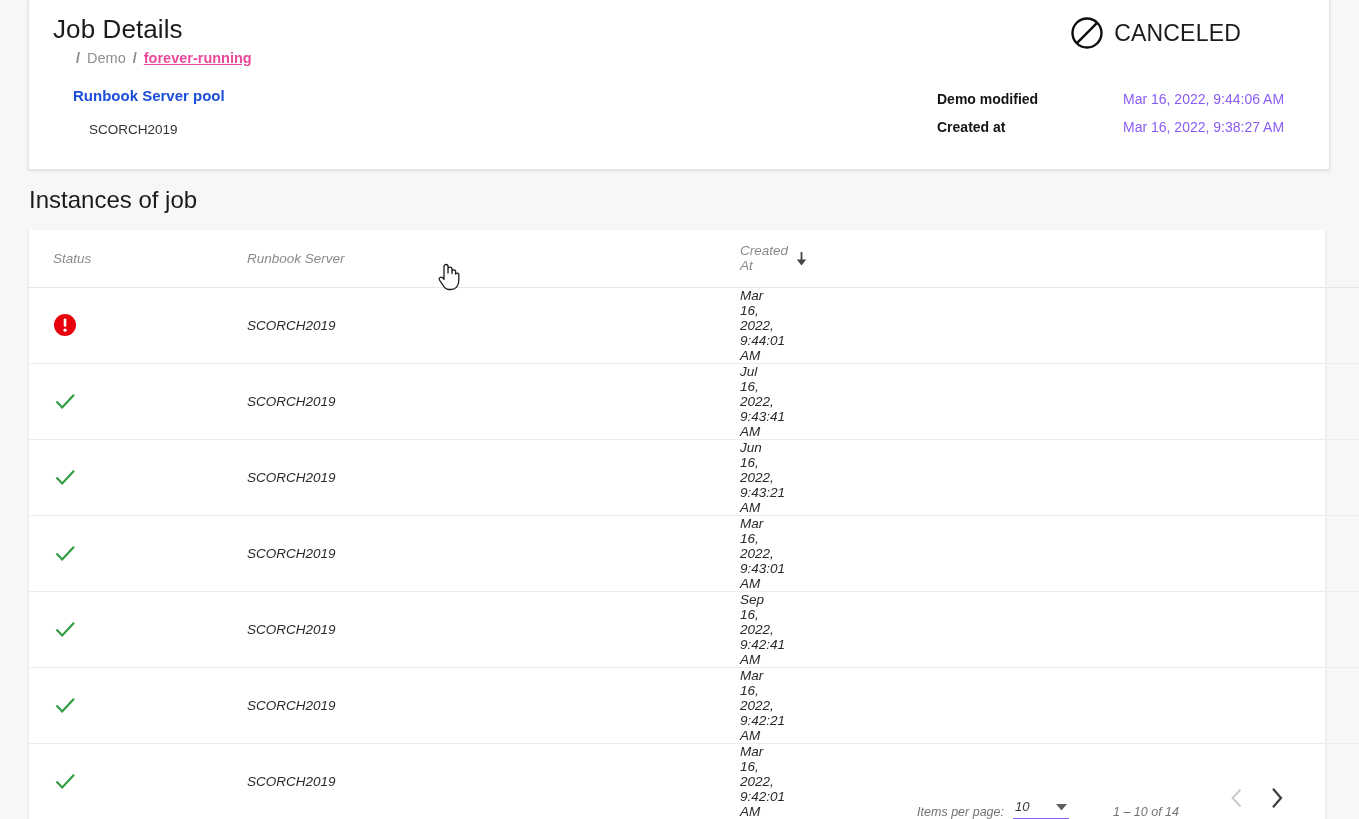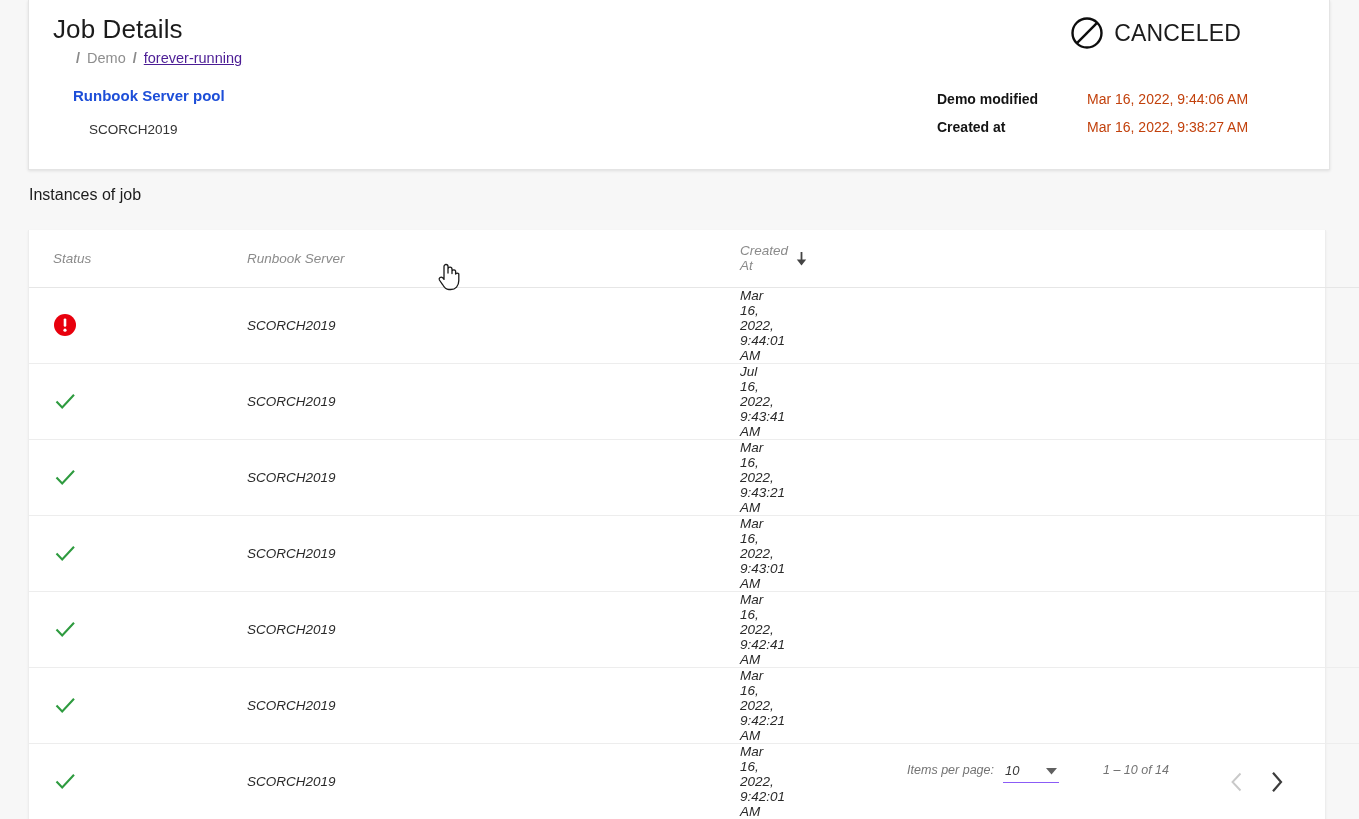--- a/index.html
+++ b/index.html
@@ -28,21 +28,21 @@
     font-size: 26px; font-weight: 400; letter-spacing: .1px;
     color: #1b1b1b;
   }
   .breadcrumb {
     position: absolute; left: 47px; top: 50px;
     font-size: 14.5px; display: flex; align-items: center; gap: 7px;
   }
   .crumb-sep { color: #8a8a8a; font-weight: 700; }
   .crumb-plain { color: #8e8e8e; }
   .crumb-link {
-    color: #4c1d95; font-weight: 400; text-decoration: underline;
+    color: #ec4899; font-weight: 700; text-decoration: underline;
     cursor: pointer;
   }
   .pool-label {
     position: absolute; left: 44px; top: 87px;
     font-size: 15px; font-weight: 700; color: #1d4ed8;
   }
   .pool-value {
     position: absolute; left: 60px; top: 122px;
     font-size: 13.5px; color: #333;
   }
@@ -52,26 +52,26 @@
     position: absolute; right: 88px; top: 16px;
     display: flex; align-items: center; gap: 10px;
   }
   .cancel-icon { width: 34px; height: 34px; display: block; }
   .status-text { font-size: 23px; color: #1b1b1b; letter-spacing: .2px; }
 
   
   .meta { position: absolute; left: 908px; top: 91px; }
   .meta-row { display: flex; height: 28px; align-items: flex-start; }
   .meta-label { width: 150px; font-size: 14px; font-weight: 700; color: #141414; }
-  .meta-value { font-size: 14px; color: #c2410c; }
+  .meta-value { font-size: 14px; color: #8b5cf6; margin-left: 36px; }
 
   
   .section-heading {
     position: absolute; left: 29px; top: 186px;
-    font-size: 16px; color: #1b1b1b; font-weight: 400;
+    font-size: 24px; color: #1b1b1b; font-weight: 400;
   }
 
   
   .table-card {
     position: absolute;
     left: 28px; top: 230px;
     width: 1298px; height: 589px;
     background: #ffffff;
     border-left: 1px solid #ededed;
     border-right: 1px solid #ededed;
@@ -109,31 +109,31 @@
   .sort-arrow { display: block; }
 
   
   .err-icon { display: block; }
   .ok-icon { display: block; }
 
   
   .paginator {
     position: absolute; left: 0; right: 0; bottom: 0;
     height: 56px;
-    display: flex; align-items: flex-start; justify-content: flex-end;
+    display: flex; align-items: flex-end; justify-content: flex-end;
     padding-right: 28px; gap: 0;
     font-size: 12.5px; color: #737373;
   }
   .ipp-label { margin-right: 9px; }
   .ipp-select {
     width: 56px; border-bottom: 1px solid #8b5cf6;
     display: flex; align-items: center; justify-content: space-between;
     padding: 0 2px 4px 2px; cursor: pointer; color: #3a3a3a; font-size: 13px;
   }
-  .range-label { margin-left: 44px; margin-right: 48px; color: #737373; }
+  .range-label { margin-left: 44px; margin-right: 38px; color: #737373; }
   .pg-btn {
     width: 40px; height: 40px; background: none; border: none;
     display: flex; align-items: center; justify-content: center;
     cursor: pointer; padding: 0;
   }
   .pg-btn.disabled { cursor: default; }
 
   
   .cursor { position: absolute; left: 437px; top: 262px; pointer-events: none; }
 </style>
@@ -231,41 +231,41 @@
             <td class="c-created">Jul 16, 2022, 9:43:41 AM</td>
             <td class="c-completed">Mar 16, 2022, 9:44:01 AM</td>
             <td class="c-actions"></td>
           </tr>
           <tr>
             <td class="c-status"><span>
   <svg class="ok-icon" width="24" height="24" viewBox="0 0 24 24" xmlns="http://www.w3.org/2000/svg">
     <polyline points="3.5,12.5 9.2,18.4 21,5.8" fill="none" stroke="#2e9b3f" stroke-width="2.1"></polyline>
   </svg></span></td>
             <td class="c-server">SCORCH2019</td>
-            <td class="c-created">Mar 16, 2022, 9:43:21 AM</td>
+            <td class="c-created">Jun 16, 2022, 9:43:21 AM</td>
             <td class="c-completed">Mar 16, 2022, 9:43:41 AM</td>
             <td class="c-actions"></td>
           </tr>
           <tr>
             <td class="c-status"><span>
   <svg class="ok-icon" width="24" height="24" viewBox="0 0 24 24" xmlns="http://www.w3.org/2000/svg">
     <polyline points="3.5,12.5 9.2,18.4 21,5.8" fill="none" stroke="#2e9b3f" stroke-width="2.1"></polyline>
   </svg></span></td>
             <td class="c-server">SCORCH2019</td>
             <td class="c-created">Mar 16, 2022, 9:43:01 AM</td>
             <td class="c-completed">Mar 16, 2022, 9:43:21 AM</td>
             <td class="c-actions"></td>
           </tr>
           <tr>
             <td class="c-status"><span>
   <svg class="ok-icon" width="24" height="24" viewBox="0 0 24 24" xmlns="http://www.w3.org/2000/svg">
     <polyline points="3.5,12.5 9.2,18.4 21,5.8" fill="none" stroke="#2e9b3f" stroke-width="2.1"></polyline>
   </svg></span></td>
             <td class="c-server">SCORCH2019</td>
-            <td class="c-created">Mar 16, 2022, 9:42:41 AM</td>
+            <td class="c-created">Sep 16, 2022, 9:42:41 AM</td>
             <td class="c-completed">Mar 16, 2022, 9:43:01 AM</td>
             <td class="c-actions"></td>
           </tr>
           <tr>
             <td class="c-status"><span>
   <svg class="ok-icon" width="24" height="24" viewBox="0 0 24 24" xmlns="http://www.w3.org/2000/svg">
     <polyline points="3.5,12.5 9.2,18.4 21,5.8" fill="none" stroke="#2e9b3f" stroke-width="2.1"></polyline>
   </svg></span></td>
             <td class="c-server">SCORCH2019</td>
             <td class="c-created">Mar 16, 2022, 9:42:21 AM</td>

